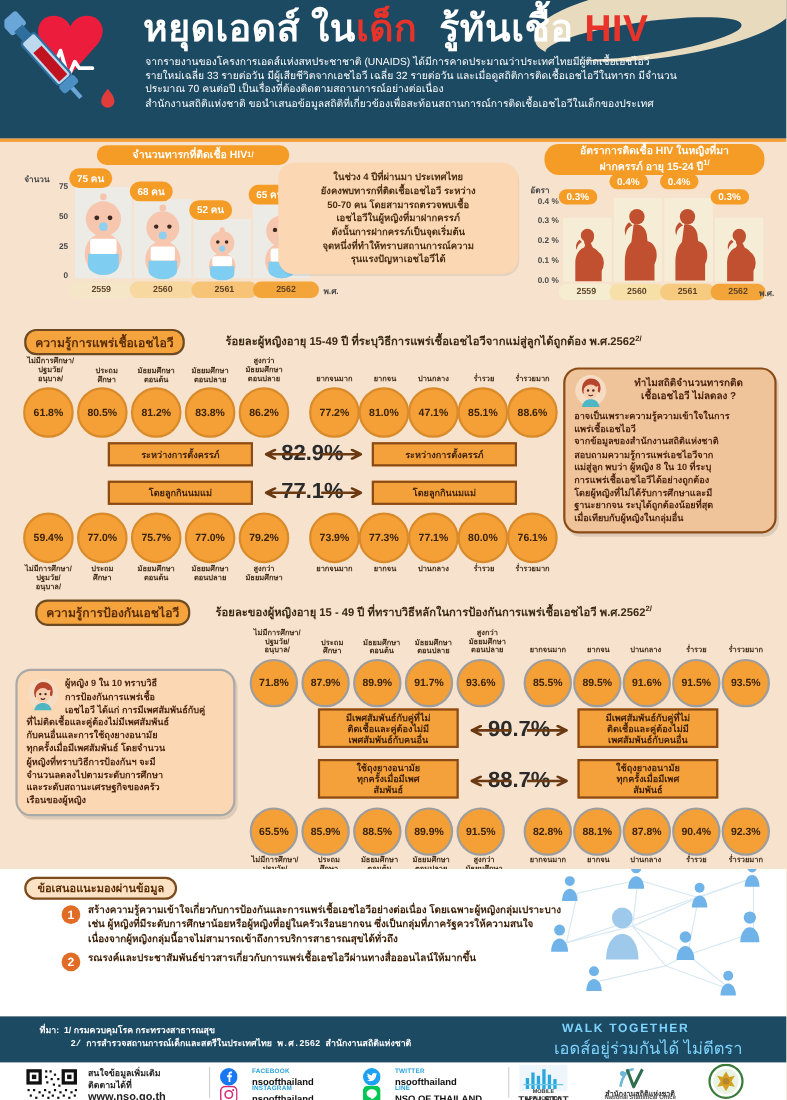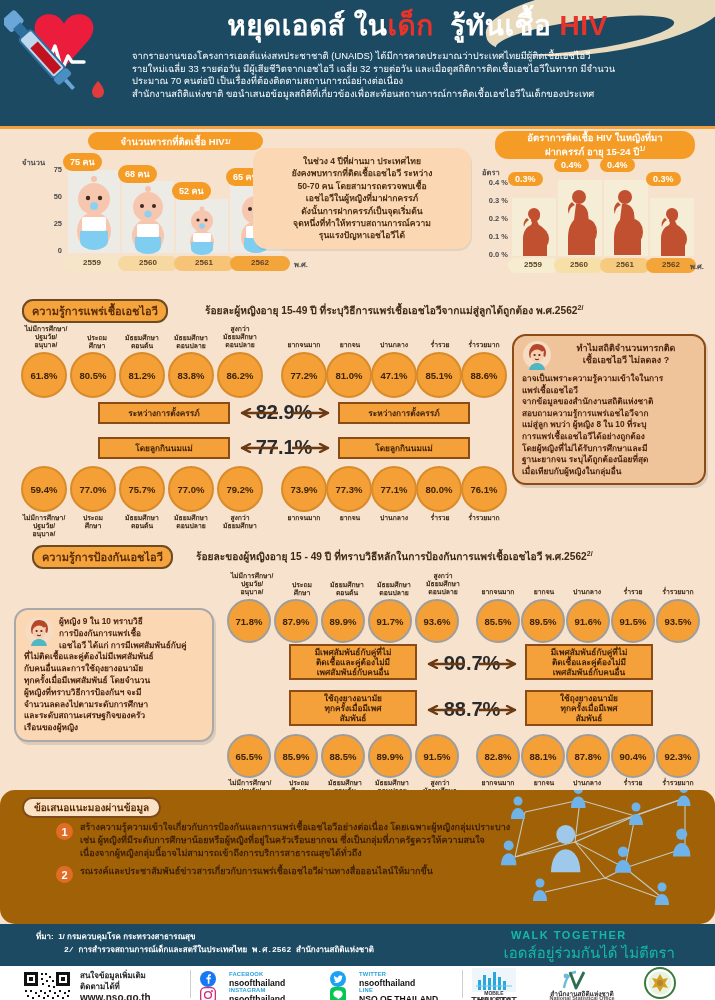--- a/index.html
+++ b/index.html
@@ -21,21 +21,21 @@
     transform:rotate(-7deg); opacity:.95;
   }
   .header-brush2 {
     position:absolute; right:40px; top:20px; width:180px; height:30px;
     background:#1d4a63; border-radius:50%;
     transform:rotate(-8deg);
   }
   .hdr-icon { position:absolute; left:4px; top:2px; width:118px; height:110px; }
   .title {
     position:absolute; left:130px; top:6px; width:575px;
-    text-align:center; font-size:28px; font-weight:bold; color:#ffffff;
+    text-align:left; font-size:34px; font-weight:bold; color:#ffffff;
     letter-spacing:.5px; line-height:40px; white-space:nowrap;
   }
   .title .red { color:#e8332a; }
   .subtitle {
     position:absolute; left:132px; top:50px; width:578px;
     color:#ffffff; font-size:9.4px; line-height:12.6px; text-align:left;
   }
   .subtitle div { white-space:nowrap; }
   .chart-title {
     position:absolute; background:#f59c26; color:#fff; border-radius:13px;
@@ -110,21 +110,21 @@
   }
   .bignum {
     position:absolute; font-size:20px; font-weight:bold; color:#2a2a2a;
     text-align:center;
   }
   .arrow { position:absolute; height:10px; }
 
   
   .rec-band {
     position:absolute; left:0; top:790px; width:715px; height:134px;
-    background:#a16207; overflow:hidden;border-radius:15px;
+    background:#ffffff; overflow:hidden;
   }
   .rec-tag {
     position:absolute; left:22px; top:7px; background:#fbe2c4;
     border:2px solid #7d4a1b; border-radius:11px; color:#5a2d05;
     font-weight:bold; font-size:10px; padding:1px 10px;
   }
   .rec-num {
     position:absolute; width:17px; height:17px; border-radius:50%;
     background:#e06c26; color:#fff; font-weight:bold; font-size:11px;
     display:flex; align-items:center; justify-content:center;
@@ -139,21 +139,21 @@
   .src-band {
     position:absolute; left:0; top:924px; width:715px; height:42px;
     background:#1d4a63;
   }
   .src-text {
     position:absolute; left:36px; top:6px; color:#fff;
     font-size:8px; line-height:13px; font-weight:bold;
   }
   .src-text div { white-space:nowrap; }
   .walk {
-    position:absolute; right:40px; top:5px; text-align:center; color:#14b8a6;
+    position:absolute; right:40px; top:5px; text-align:center; color:#7dd3fc;
   }
   .walk .w1 { font-size:11px; font-weight:bold; letter-spacing:1.5px; }
   .walk .w2 { font-size:15px; font-weight:normal;margin-left:41px; }
 
   
   .footer {
     position:absolute; left:0; top:966px; width:715px; height:34px;
     background:#ffffff;
   }
   .qr { position:absolute; left:22px; top:4px; width:50px; height:50px; }

